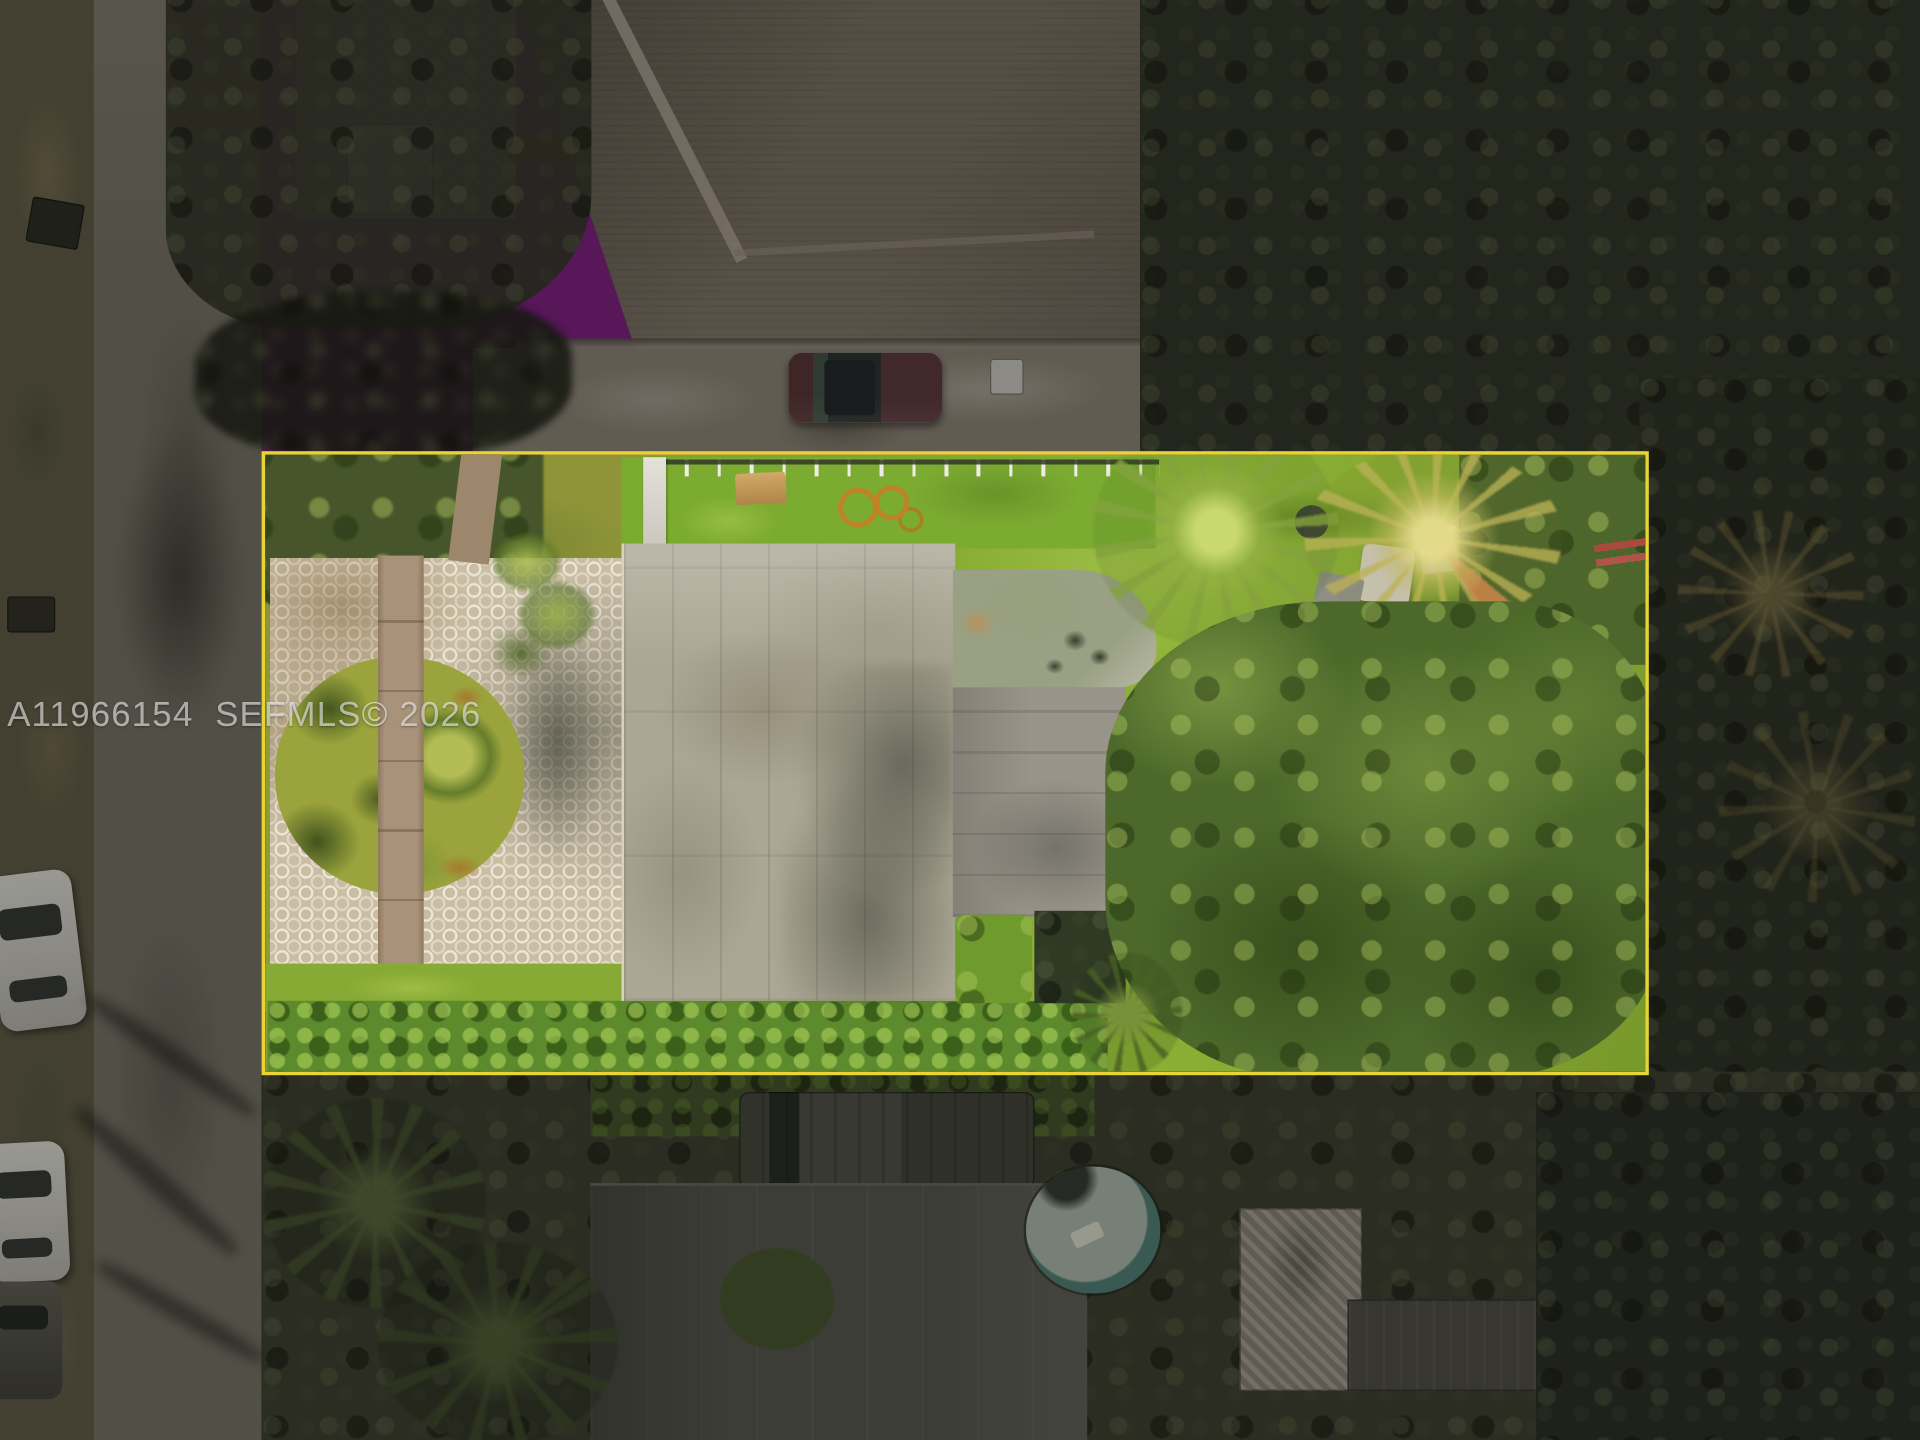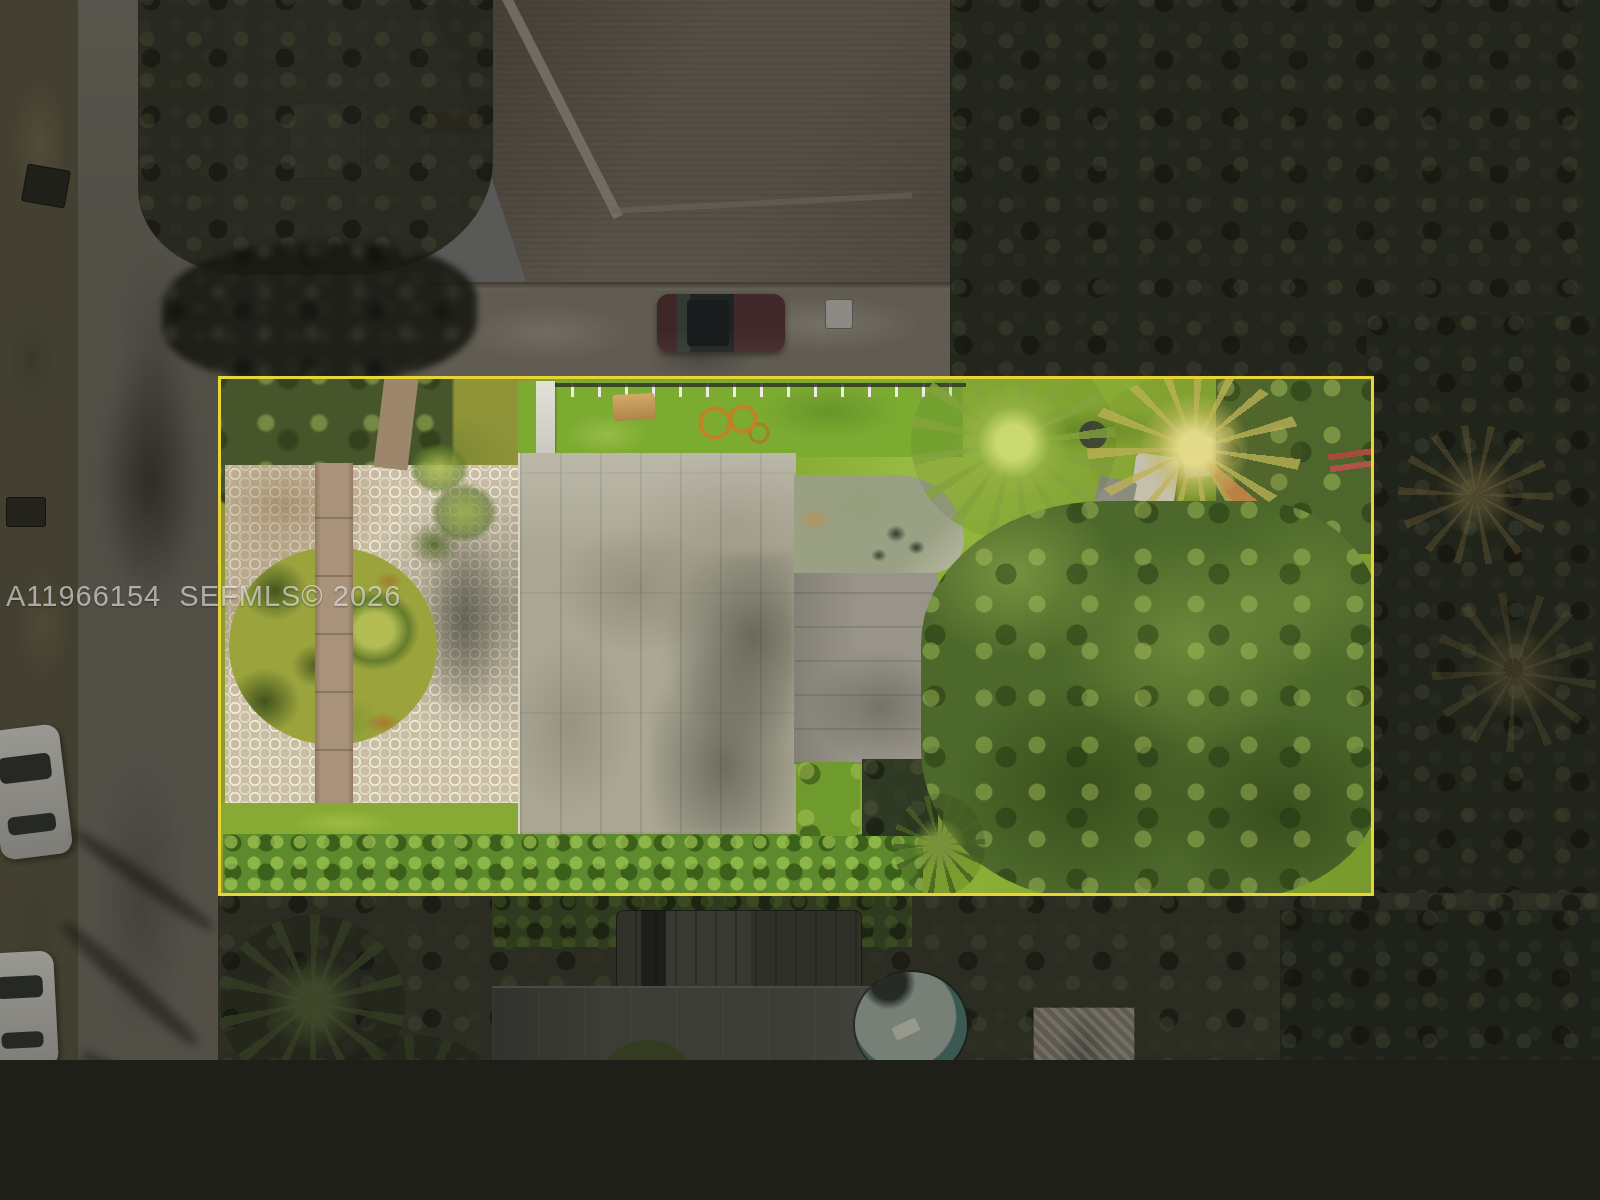--- a/index.html
+++ b/index.html
@@ -1,17 +1,17 @@
 <!DOCTYPE html>
 <html style="--prop-line: #e8d435; --watermark: rgba(255,255,255,0.58); --lawn: #7fa42d; --canopy: #4c682a; --island: #9aa33c; --hedge: #5d8a2c; --pavers: #c9bda4; --walk: #a8937a; --roof: #aba794; --roof-shadow: rgba(50,52,44,0.55); --street: #6a665c; --swale: #56523f; --outside-trees: #2b2e23; --top-roof: #6e6559; --bottom-roof: #4e4e47; --drive: #7e776b; --suv: #502e30; --car-white: #c9c8c2; --pool-ring: #2f4f4a; --pool-water: #9aa89c; --hose: #c48024; --picnic: #d2a968; --gate: #e4e1d9; --fence-post: #eeece4; --palm-yellow: rgba(185,175,85,0.8); --rust: rgba(172,106,42,0.75);"><head>
 <meta charset="utf-8">
 <style>
   html,body{margin:0;padding:0;background:#1d1f18;}
-  #scene{position:relative;width:1600px;height:1060px;overflow:hidden;
-         background:#737373;font-family:"Liberation Sans",sans-serif;}
+  #scene{position:relative;width:1600px;height:1200px;overflow:hidden;
+         background:#701a75;font-family:"Liberation Sans",sans-serif;}
   #scene .a{position:absolute;}
   .in{position:absolute;}
 
   
   .treeDark{
     background-image:
       radial-gradient(circle at 9px 8px, rgba(96,104,72,0.32) 0 7px, transparent 8px),
       radial-gradient(circle at 13px 11px, rgba(13,15,9,0.5) 0 9px, transparent 10px),
       radial-gradient(circle at 7px 7px, rgba(62,68,48,0.3) 0 6px, transparent 7px);
     background-size:47px 41px, 67px 57px, 31px 29px;

